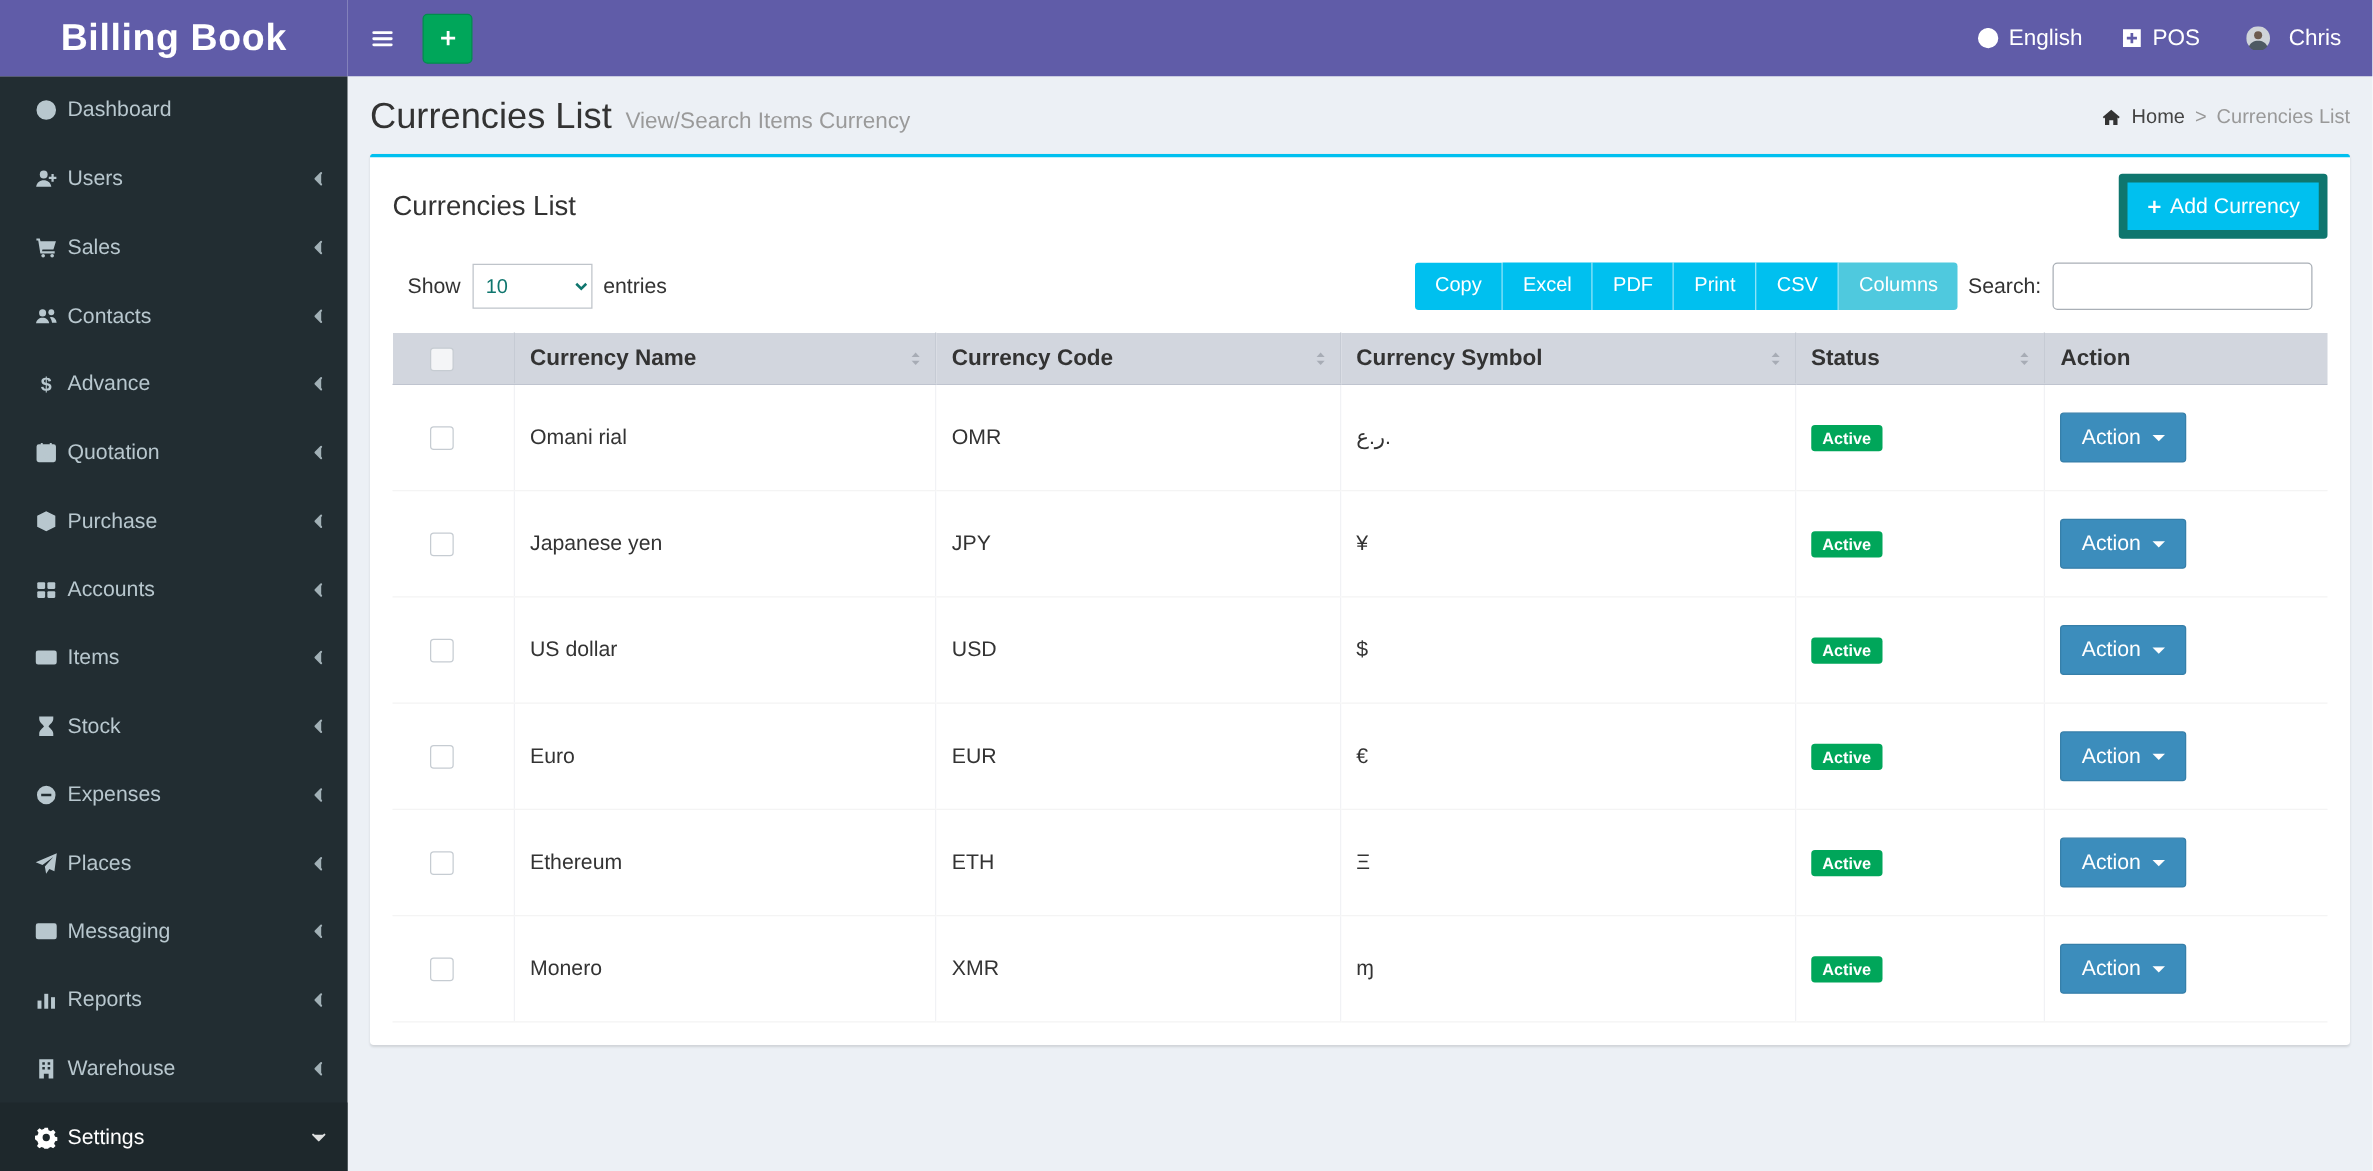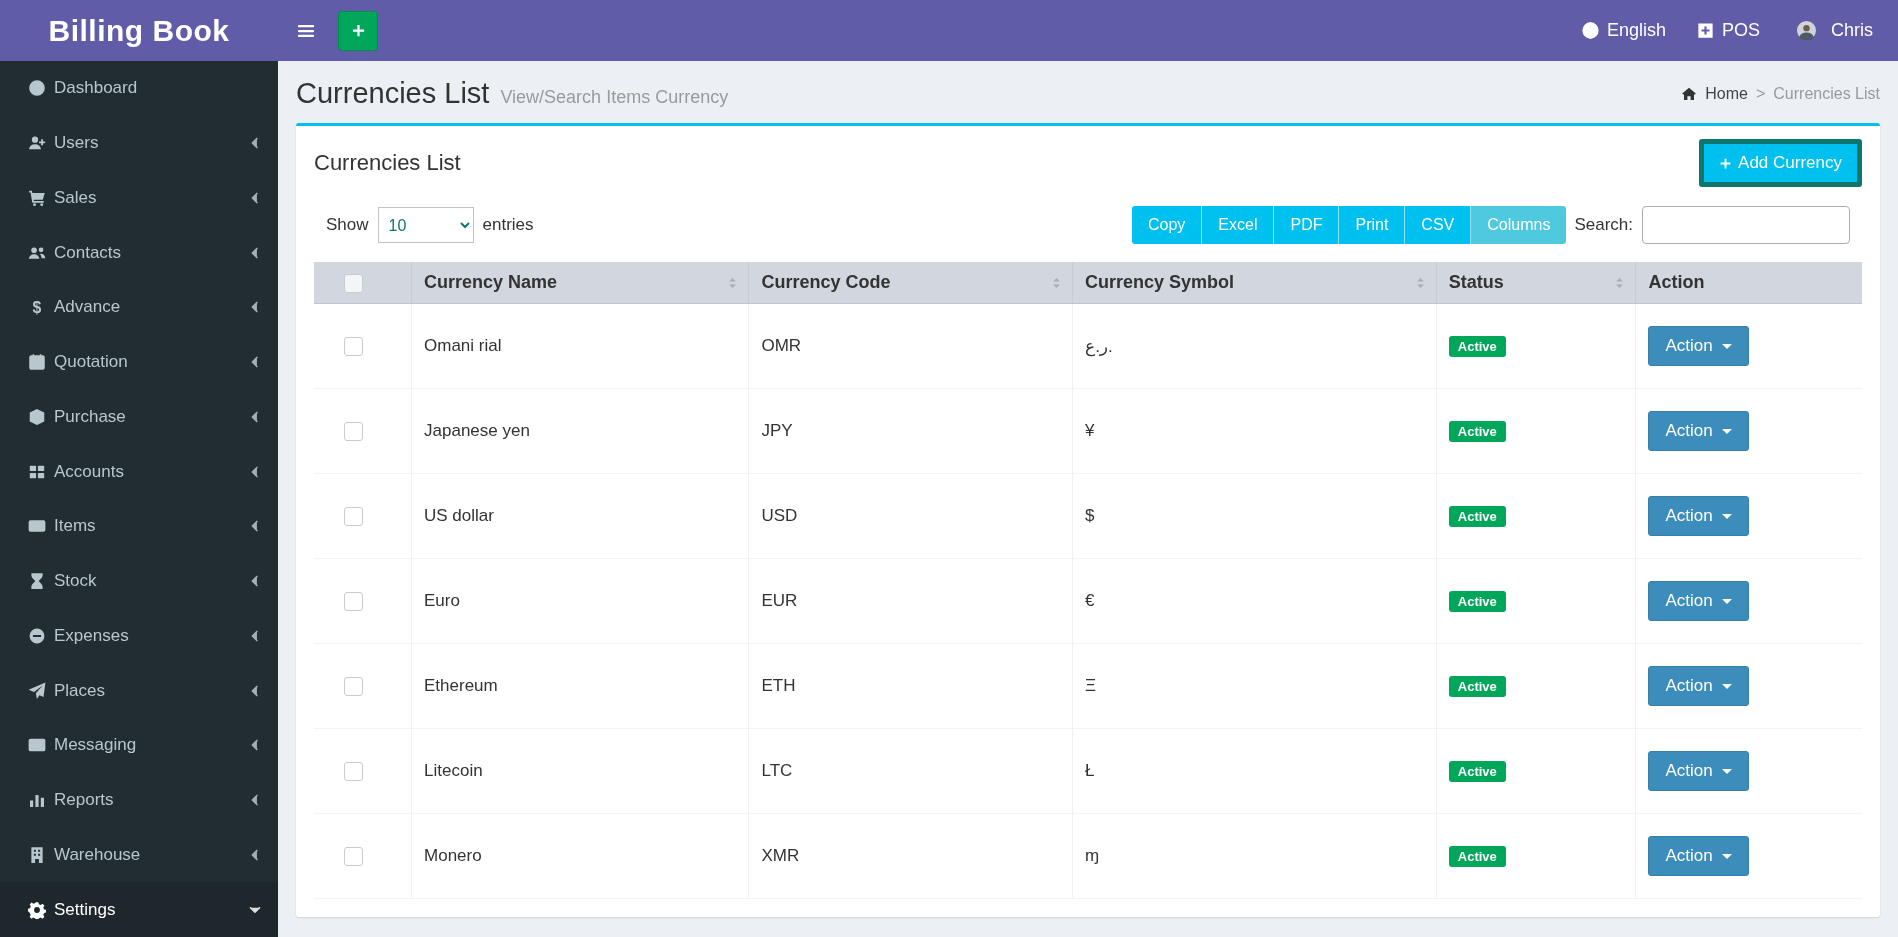--- a/index.html
+++ b/index.html
@@ -48,21 +48,21 @@
   .breadcrumb{display:flex;align-items:center;gap:8px;font-size:16px;}
   .breadcrumb .icon svg{width:16px;height:16px;}
   .bc-home{color:#444;cursor:pointer;text-decoration:none;}
   .sep{color:#999;}
   .bc-current{color:#999;}
 
   
   .box{background:#fff;border-top:3px solid var(--info);border-radius:3px;box-shadow:0 1px 2px rgba(0,0,0,.12);}
   .box-header{display:flex;justify-content:space-between;align-items:center;padding:13px 18px;}
   .box-title{font-size:22px;font-weight:500;color:#333;}
-  .add-btn{background:var(--info);border:5px solid #0f766e;color:#fff;font-size:17px;padding:9px 15px;border-radius:3px;
+  .add-btn{background:var(--info);border:7px solid #0f766e;color:#fff;font-size:17px;padding:9px 15px;border-radius:3px;
         display:inline-flex;align-items:center;gap:6px;cursor:pointer;font-family:inherit;}
   .add-btn .icon svg{width:13px;height:13px;}
   .box-body{padding:0 18px 18px;}
 
   
   .dt-controls{display:flex;align-items:center;margin:6px 12px 18px;}
   .show-entries{display:flex;align-items:center;gap:9px;font-size:17px;color:#333;}
   .entries-select{height:36px;min-width:96px;font-size:16px;border:1px solid #bfc4ca;background:#fff;
         font-family:inherit;color:#0f766e;padding:0 6px;cursor:pointer;}
   .dt-right{margin-left:auto;display:flex;align-items:flex-start;}
@@ -520,31 +520,20 @@
                 <td>ETH</td>
                 <td>Ξ</td>
                 <td><span class="badge-active">Active</span></td>
                 <td><button class="action-btn">
                     <span>Action</span>
                     <span class="caret"></span>
                   </button></td>
               </tr>
               <tr>
                 <td class="cell-check"><input type="checkbox" class="row-check" style=""></td>
-                <td>Litecoin</td>
-                <td>LTC</td>
-                <td>Ł</td>
-                <td><span class="badge-active">Active</span></td>
-                <td><button class="action-btn">
-                    <span>Action</span>
-                    <span class="caret"></span>
-                  </button></td>
-              </tr>
-              <tr>
-                <td class="cell-check"><input type="checkbox" class="row-check" style=""></td>
                 <td>Monero</td>
                 <td>XMR</td>
                 <td>ɱ</td>
                 <td><span class="badge-active">Active</span></td>
                 <td><button class="action-btn">
                     <span>Action</span>
                     <span class="caret"></span>
                   </button></td>
               </tr>
             </tbody>

